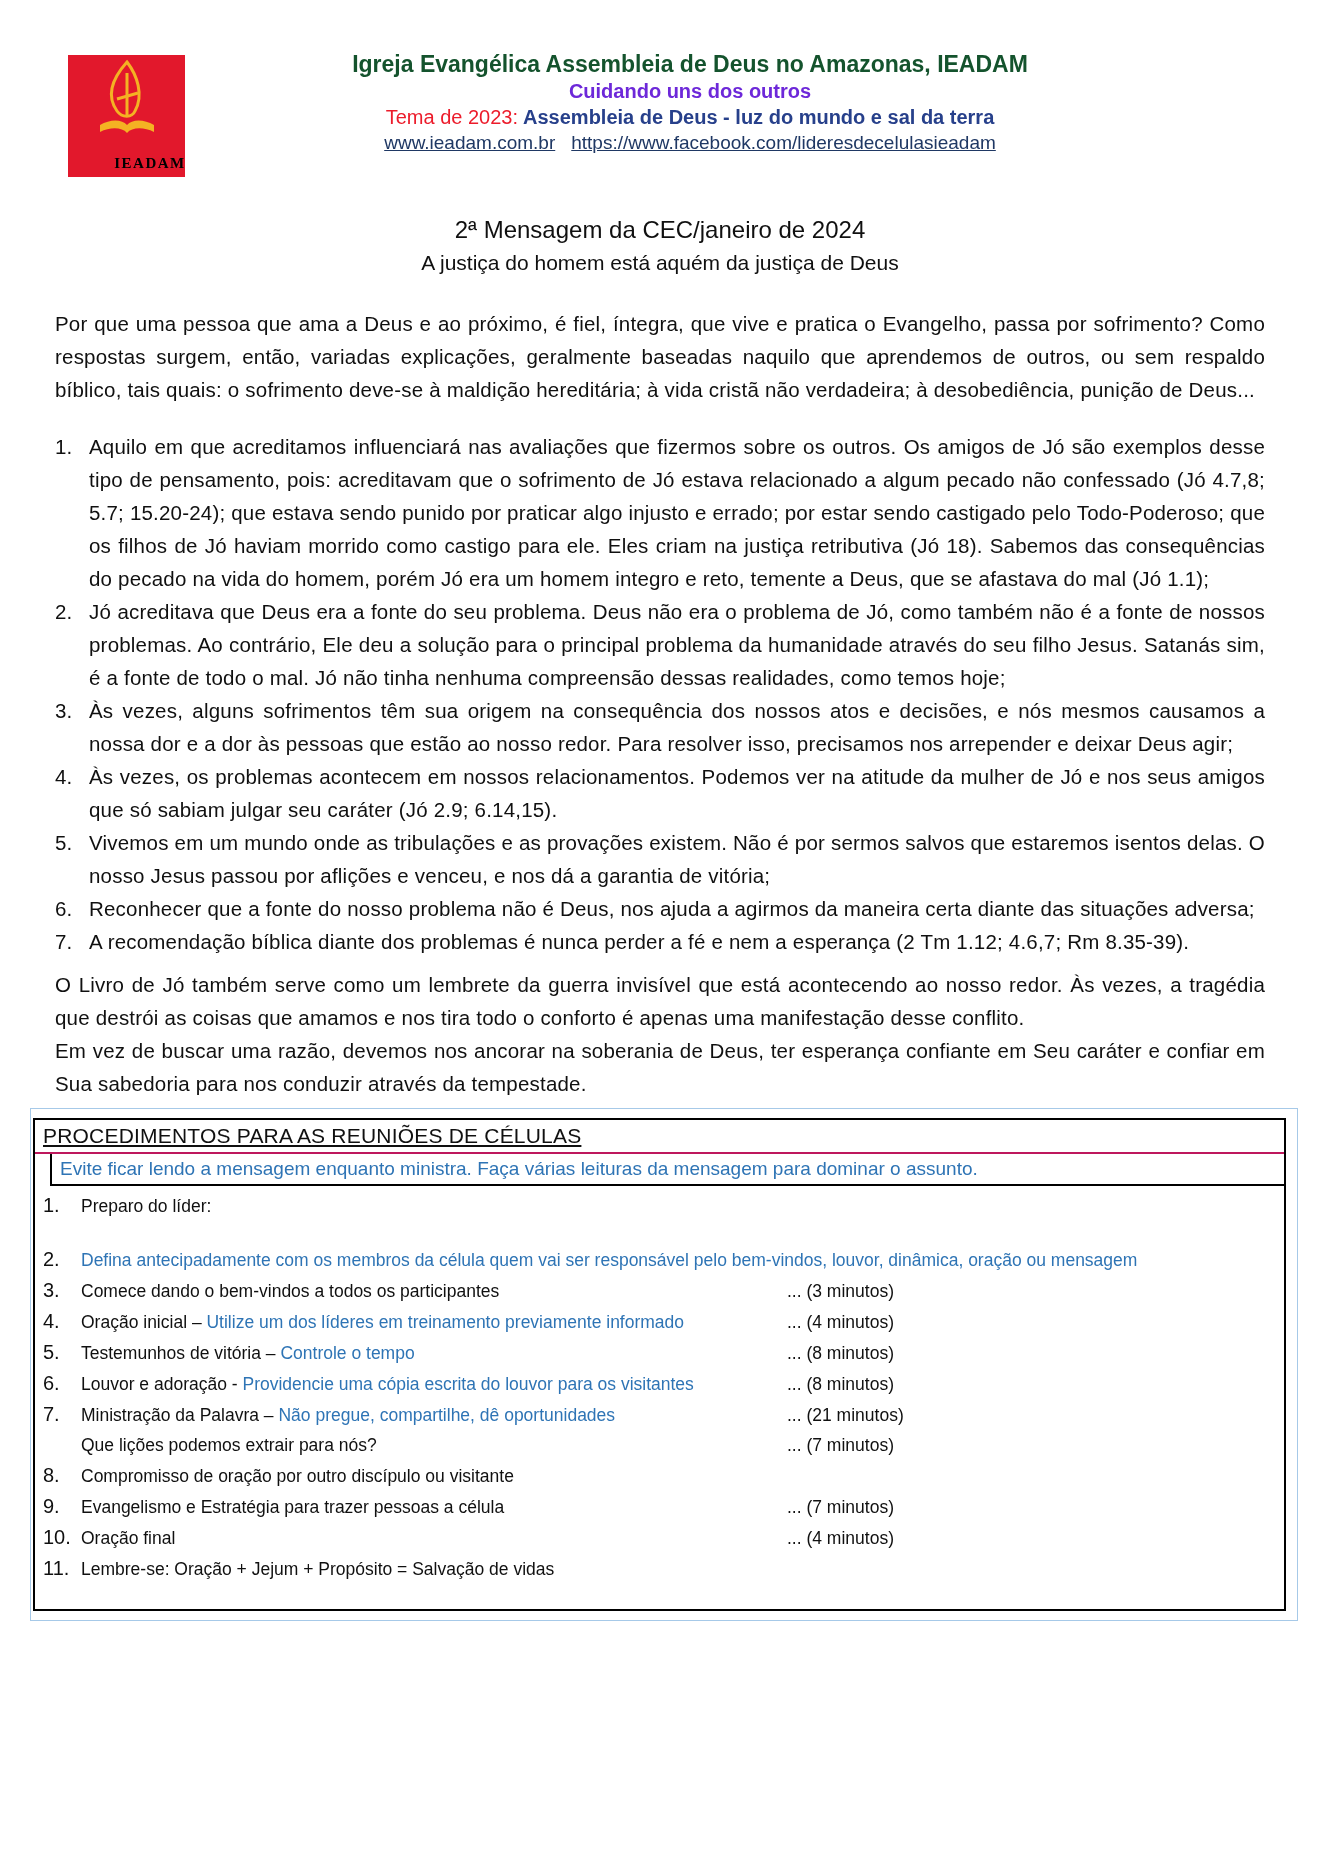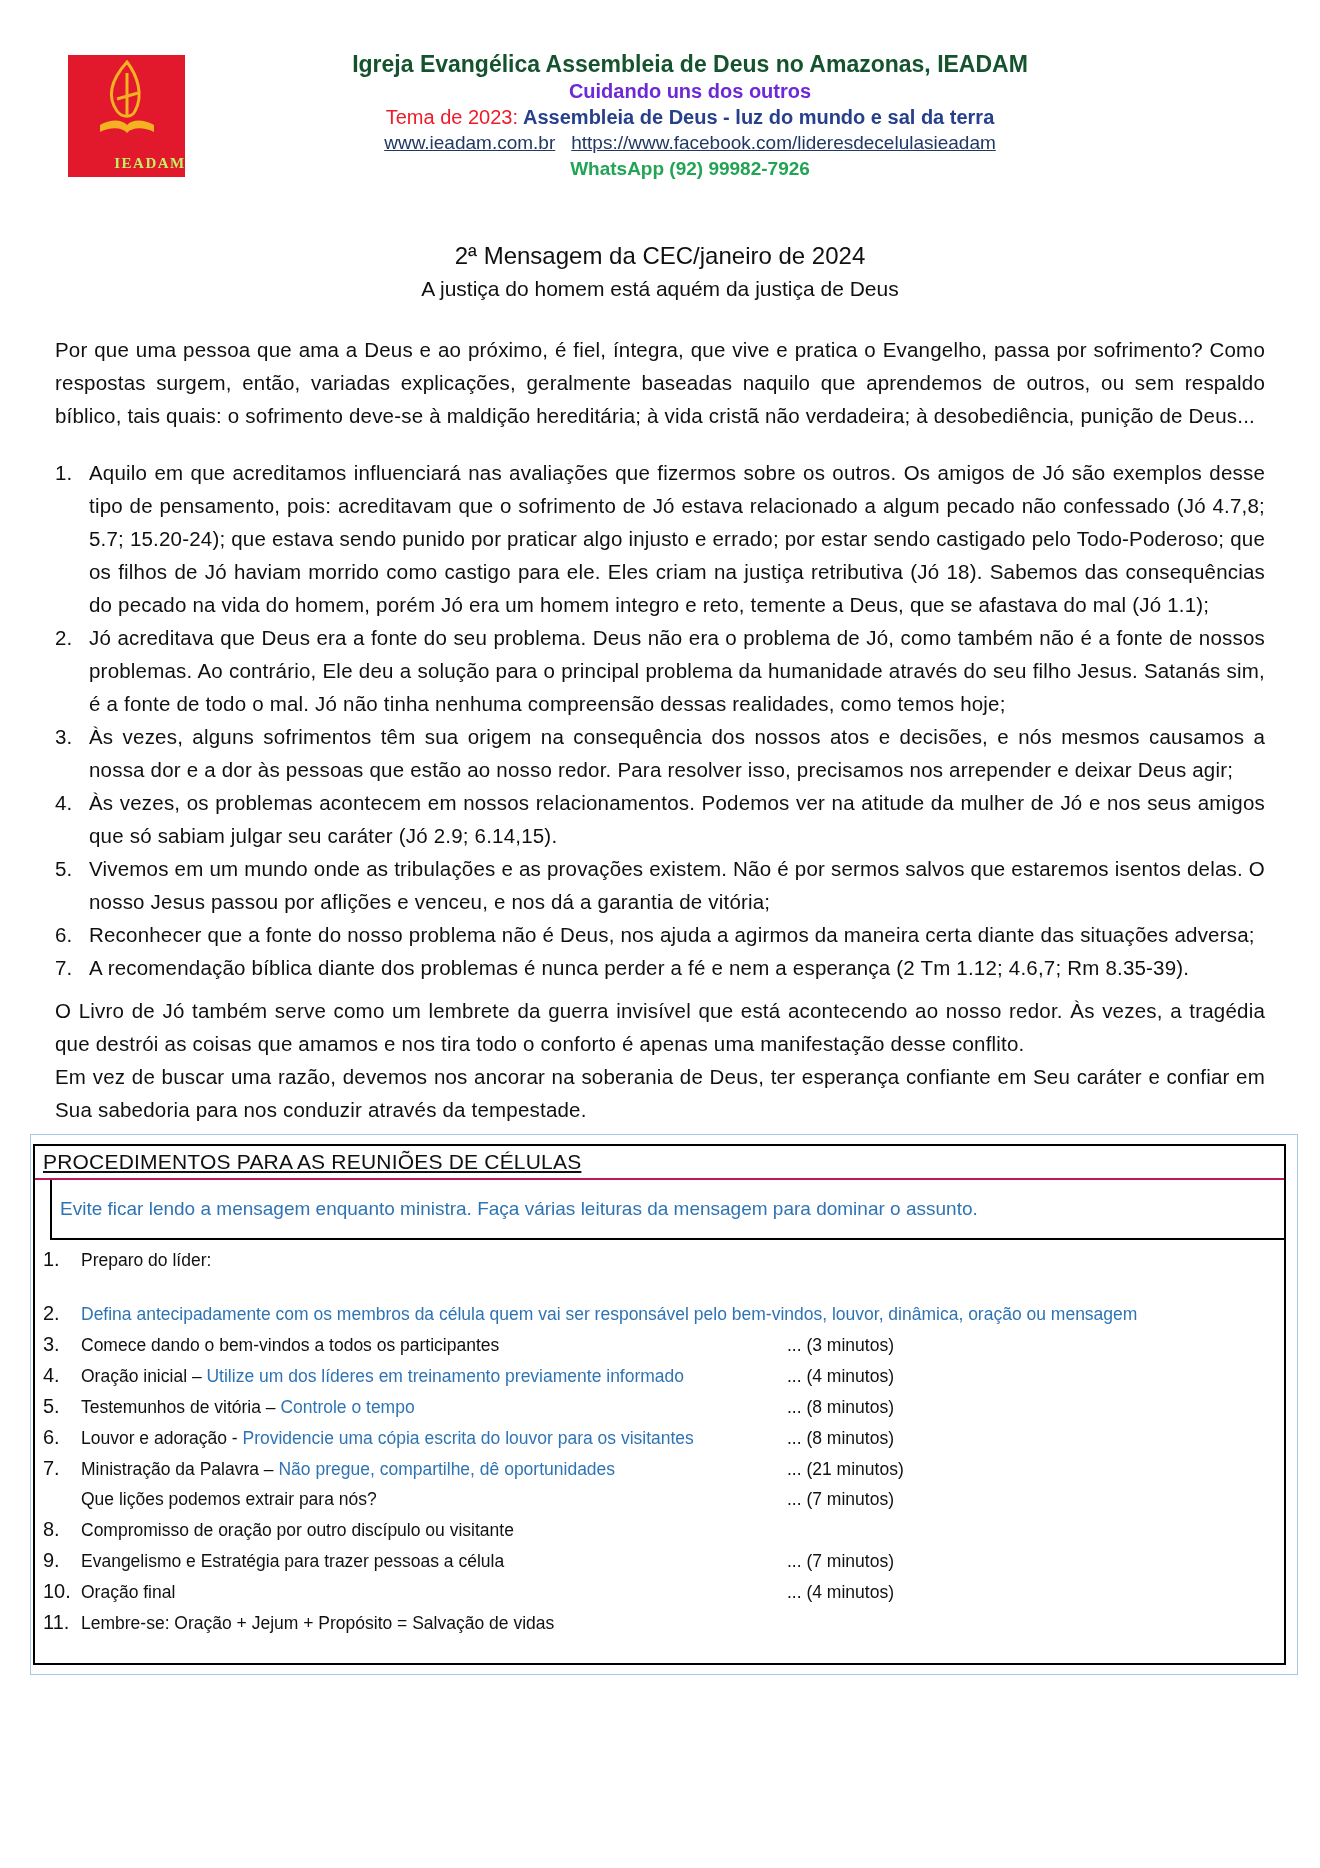--- a/index.html
+++ b/index.html
@@ -16,21 +16,21 @@
   }
   
   .logo{
     position:absolute;left:68px;top:55px;width:117px;height:122px;
     background:#E2182C;
     display:flex;flex-direction:column;align-items:center;justify-content:flex-end;
     box-sizing:border-box;padding-bottom:5px;
   }
   .logo svg{position:absolute;top:4px;left:50%;transform:translateX(-50%);}
   .logo-text{
-    position:relative;color:#bef264;font-family:"Liberation Serif",serif;
+    position:relative;color:#000000;font-family:"Liberation Serif",serif;
     font-weight:700;font-size:15px;letter-spacing:1.5px;margin-left:47px;
   }
   .header-text{text-align:center;line-height:26px;padding-left:60px;}
   .org{color:#14532d;font-weight:700;font-size:23px;line-height:28px;}
   .motto{color:#6d28d9;font-weight:700;font-size:20px;}
   .theme-line{font-size:20px;}
   .theme-label{color:#EC1C2B;margin-right:5px;}
   .theme-text{color:#27408B;font-weight:700;}
   .links-line{font-size:19px;}
   .doc-link{color:#1F3864;text-decoration:underline;cursor:pointer;}
@@ -50,21 +50,21 @@
   .closing{margin-top:10px;}
   
   .procedures{margin:8px -33px 0 -25px;}
   .proc-outer{
     border:1px solid #A6C9E8;
     padding:9px 11px 9px 2px;
   }
   .proc-box{border:2px solid #000;background:#fff;}
   .proc-title-row{border-bottom:2px solid #be185d;padding:2px 8px 3px 8px;}
   .proc-title{font-size:21px;line-height:27px;text-decoration:underline;letter-spacing:0.2px;}
-  .proc-note-row{margin-left:15px;border-left:2px solid #000;border-bottom:2px solid #000;padding:17px 8px;}
+  .proc-note-row{margin-left:15px;border-left:2px solid #000;border-bottom:2px solid #000;padding:3px 8px;}
   .proc-note{color:#2E74B5;font-size:19px;line-height:24px;}
   .proc-list{padding:8px 10px 12px 8px;}
   .prow{display:grid;grid-template-columns:38px 706px 1fr;align-items:baseline;margin-bottom:7px;}
   .prow:last-child{margin-bottom:16px;}
   .pnum{font-size:20px;}
   .ptxt{font-size:17.5px;line-height:23px;}
   .pblue{color:#2E74B5;}
   .ptime{font-size:17.5px;white-space:nowrap;}
   .row-full .ptxt{grid-column:2/4;margin-top:24px;}
 </style>
@@ -85,21 +85,20 @@
     </div>
     <div class="header-text">
       <div class="org">Igreja Evangélica Assembleia de Deus no Amazonas, IEADAM</div>
       <div class="motto">Cuidando uns dos outros</div>
       <div class="theme-line">
         <span class="theme-label">Tema de 2023:</span><span class="theme-text">Assembleia de Deus - luz do mundo e sal da terra</span>
       </div>
       <div class="links-line">
         <span class="doc-link">www.ieadam.com.br</span><span class="doc-link">https://www.facebook.com/lideresdecelulasieadam</span>
       </div>
-      <div class="whatsapp">WhatsApp (92) 99982-7926</div>
     </div>
   </div>
 
   <div class="doc-title">2ª Mensagem da CEC/janeiro de 2024</div>
   <div class="doc-subtitle">A justiça do homem está aquém da justiça de Deus</div>
 
   <p class="body-text intro">Por que uma pessoa que ama a Deus e ao próximo, é fiel, íntegra, que vive e pratica o Evangelho, passa por sofrimento? Como respostas surgem, então, variadas explicações, geralmente baseadas naquilo que aprendemos de outros, ou sem respaldo bíblico, tais quais: o sofrimento deve-se à maldição hereditária; à vida cristã não verdadeira; à desobediência, punição de Deus...</p>
 
   <div class="body-text msg-list">
     <div class="item">

